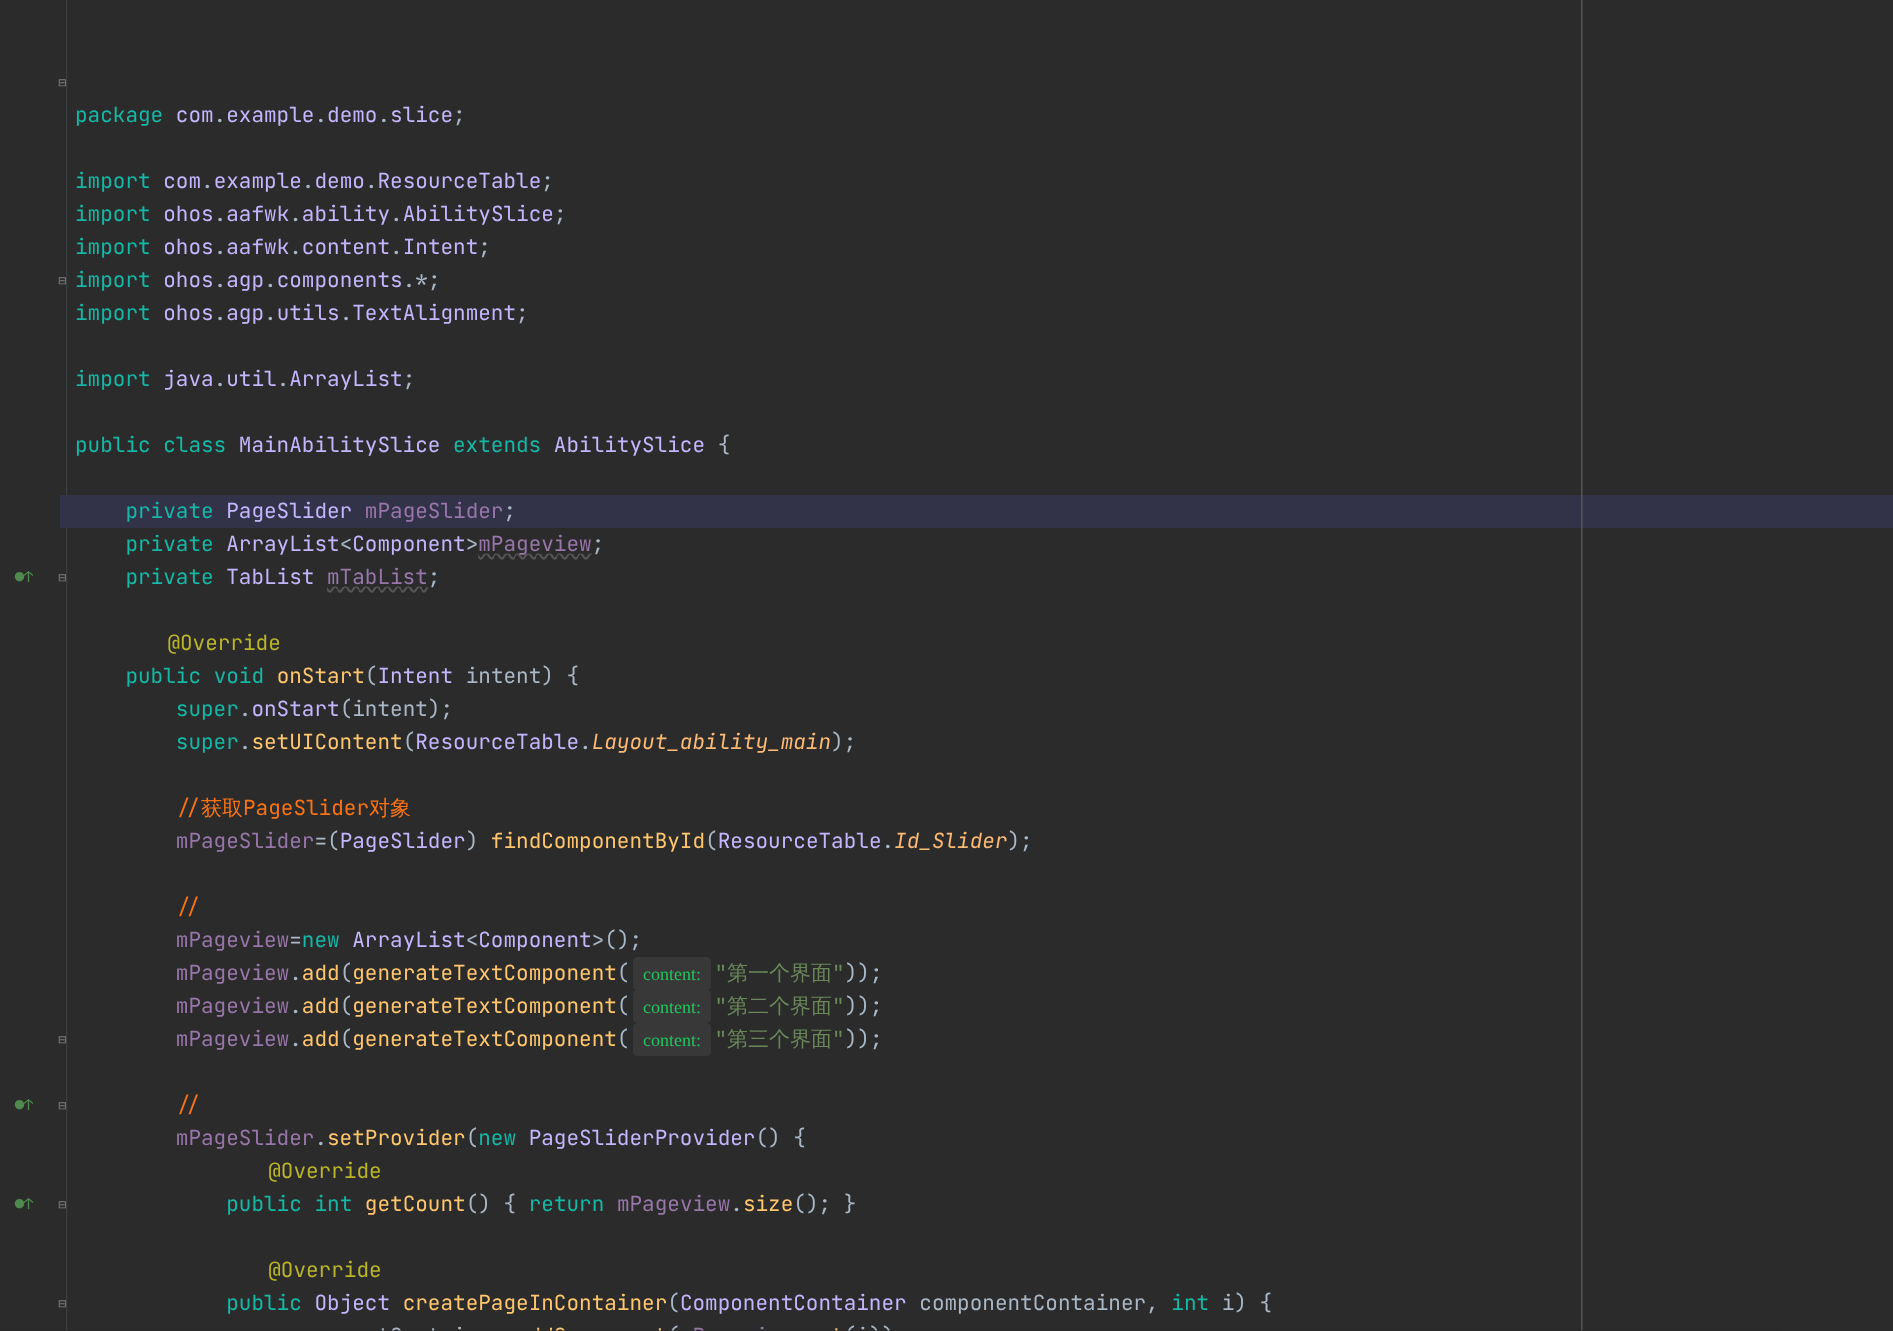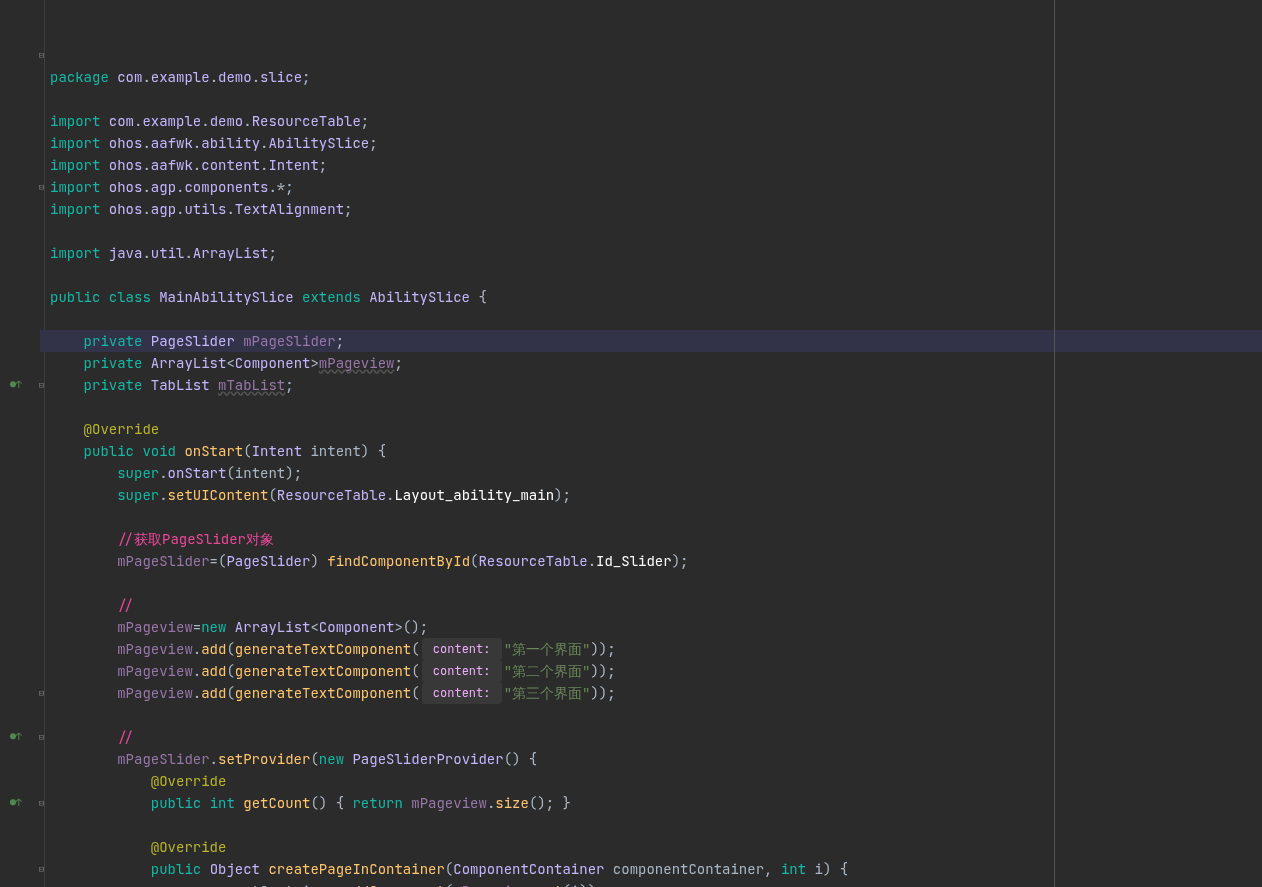--- a/index.html
+++ b/index.html
@@ -62,27 +62,27 @@
   }
   .line.current {
     background: #323249;
   }
   
   .kw { color: #14b8a6; }
   .cls { color: #c4b5fd; }
   .mtd { color: #ffc66d; }
   .fld { color: #9876aa; }
   .str { color: #6a8759; }
-  .cmt { color: #ec4899; }
-  .anno { color: #bbb529; }
+  .cmt { color: #f97316; }
+  .anno { color: #bbb529; margin-left: 28px; }
   .param { color: #a9b7c6; }
-  .hint { color: #f0abfc; background:#383838; border-radius:3px; padding:0 4px; font-size:12px; margin:0 2px;}
+  .hint { color: #22c55e; background:#383838; border-radius:3px; padding:0 4px; font-size:12px; margin:0 2px;font-family:Liberation Serif, serif;}
   .wavy { text-decoration: underline wavy #555; text-decoration-skip-ink: none;}
   .punct { color: #a9b7c6; }
-  .id-static { color: #ffffff; }
+  .id-static { color: #fdba74; font-style: italic; }
   .divider-vertical {
     position: absolute;
     width: 1px;
     background: #555555;
     top: 0;
     bottom: 0;
     left: 1009px;
   }
 </style>
 </head>

